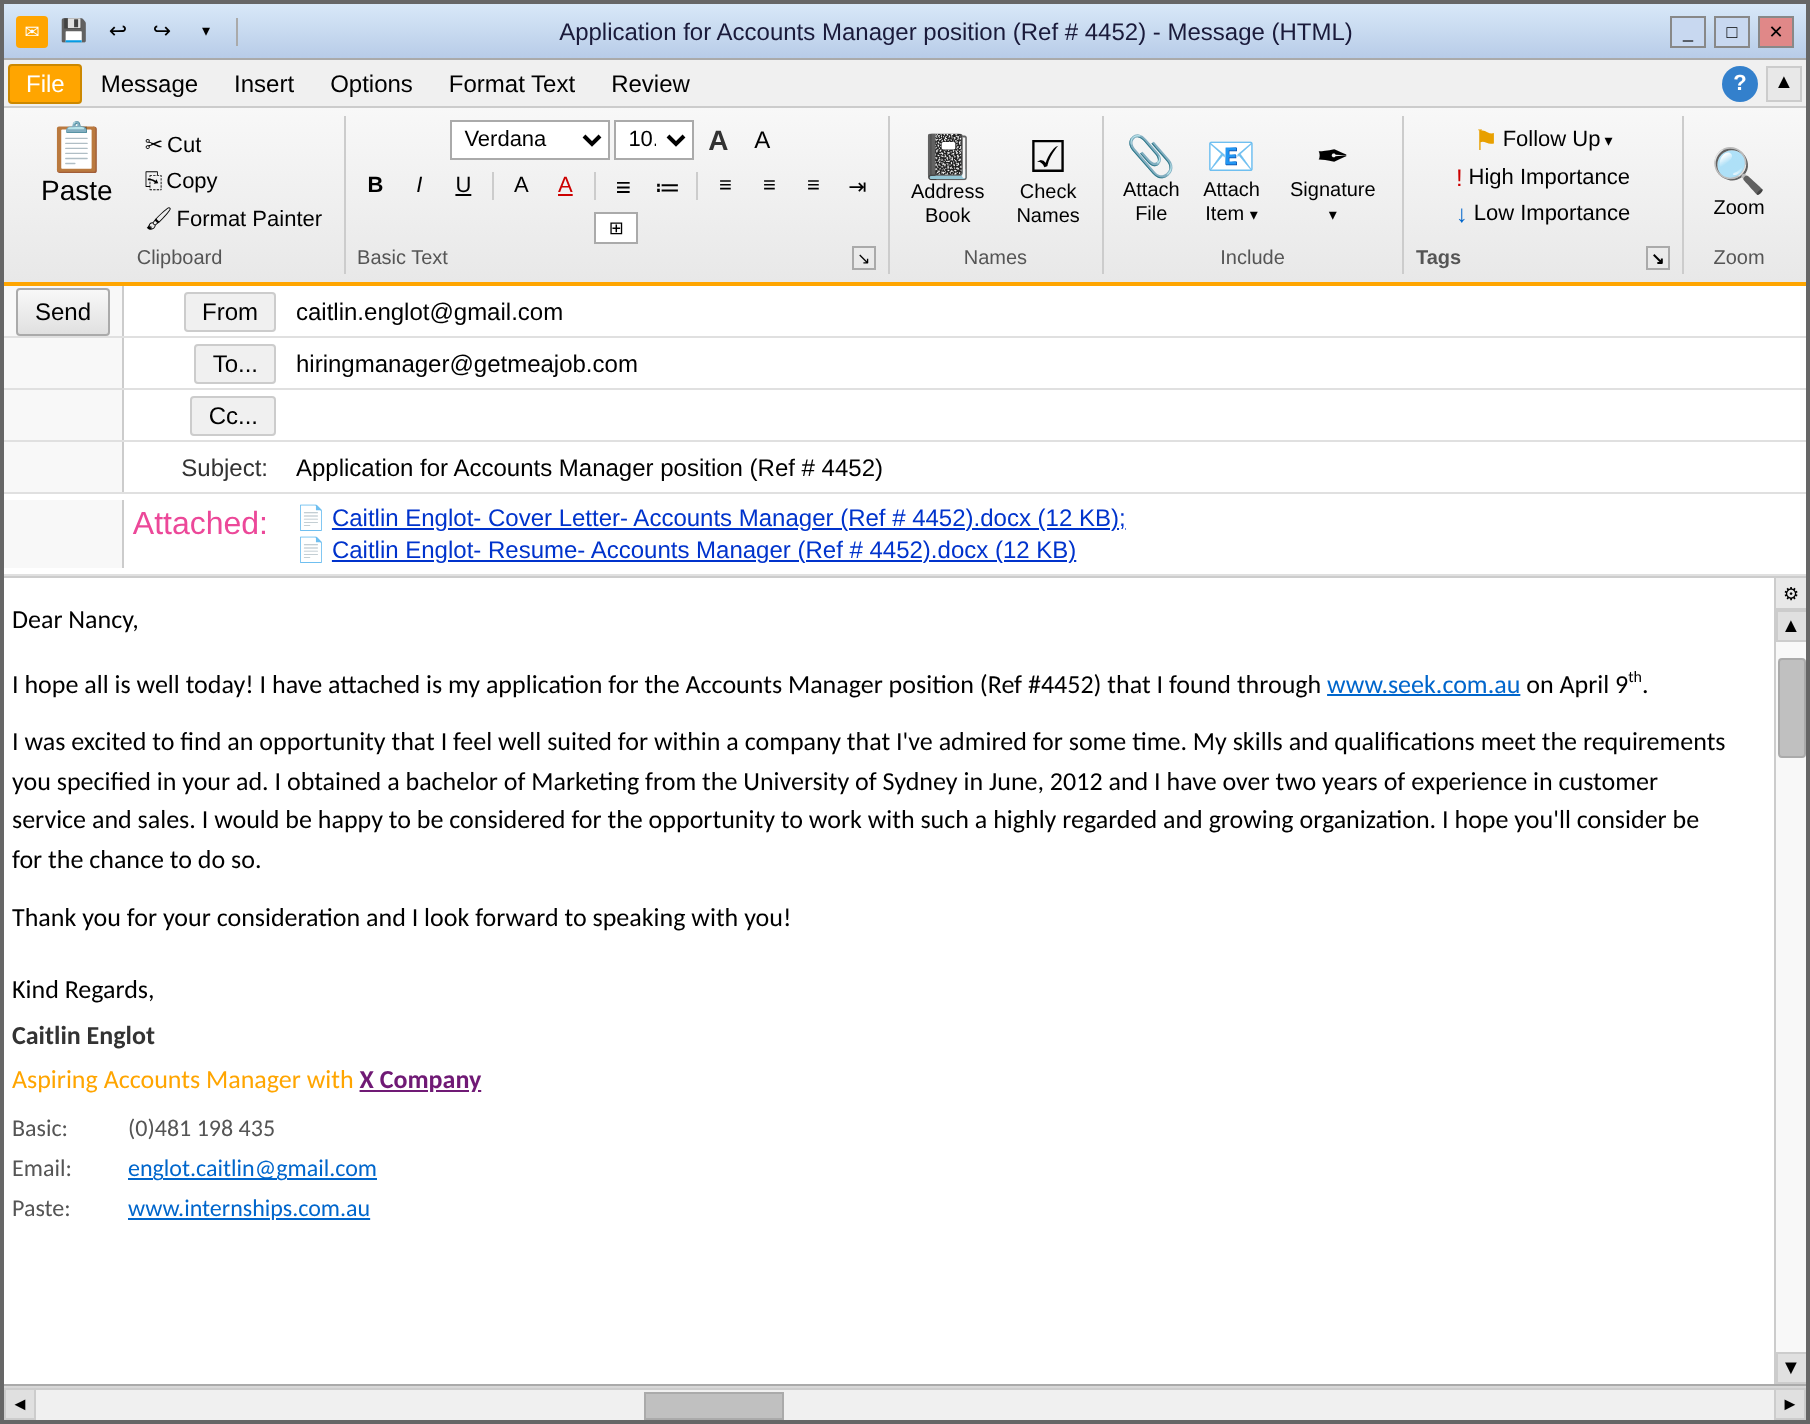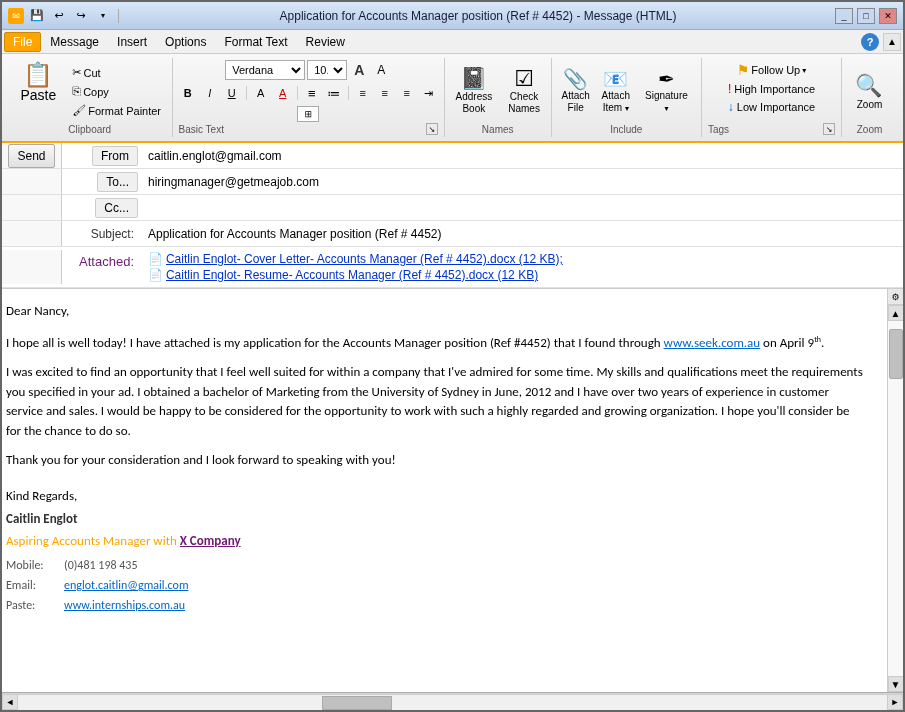--- a/index.html
+++ b/index.html
@@ -225,21 +225,21 @@
           </div>
           <div class="importance-row">
             <span class="high-imp">!</span>
             <span>High Importance</span>
           </div>
           <div class="importance-row">
             <span class="low-imp">↓</span>
             <span>Low Importance</span>
           </div>
         </div>
-        <div style="display:flex;justify-content:flex-end;width:100%;align-items:center;">
+        <div style="display:flex;justify-content:flex-end;width:100%;align-items:center;font-weight:bold;">
           <div class="ribbon-group-label">Tags</div>
           <div class="dialog-launcher">↘</div>
         </div>
       </div>
 
       <div class="ribbon-group" style="border-right:none;min-width:55px;">
         <div class="ribbon-group-content" style="justify-content:center;">
           <div class="zoom-content">
             <div class="zoom-icon">🔍</div>
             <div class="zoom-label">Zoom</div>
@@ -285,21 +285,21 @@
         <div style="width:60px;border-right:1px solid #ccc;background:#f8f8f8;align-self:stretch;"></div>
         <div class="header-label-cell" style="width:80px;justify-content:flex-end;">
           <span style="font-size:12px;color:#333;padding-right:4px;">Subject:</span>
         </div>
         <input class="header-input" type="text" value="Application for Accounts Manager position (Ref # 4452)" style="">
       </div>
 
       <div class="attach-row">
         <div style="width:60px;border-right:1px solid #ccc;background:#f8f8f8;align-self:stretch;"></div>
         <div class="header-label-cell" style="width:80px;justify-content:flex-end;align-items:flex-start;padding-top:4px;">
-          <span style="font-size:13px;color:#701a75;padding-right:4px;">Attached:</span>
+          <span style="font-size:16px;color:#ec4899;padding-right:4px;">Attached:</span>
         </div>
         <div class="attach-files">
           <div class="attach-file">
             <span class="attach-icon">📄</span>
             <span style="color:#0033cc;text-decoration:underline;cursor:pointer;">Caitlin Englot- Cover Letter- Accounts Manager (Ref # 4452).docx (12 KB);</span>
           </div>
           <div class="attach-file">
             <span class="attach-icon">📄</span>
             <span style="color:#0033cc;text-decoration:underline;cursor:pointer;">Caitlin Englot- Resume- Accounts Manager (Ref # 4452).docx (12 KB)</span>
           </div>
@@ -327,21 +327,21 @@
 
         <p class="sig-name" style="margin-bottom:2px;">
           <span>Caitlin Englot</span>
         </p>
 
         <p class="sig-title" style="margin-bottom:6px;">
           <span>Aspiring Accounts Manager with </span><a style="color:#701a75;font-weight:bold;text-decoration:underline;cursor:pointer;">X Company</a>
         </p>
 
         <div class="sig-detail" style="margin-bottom:2px;">
-          <span style="min-width:50px;color:#555;">Mobile:</span>
+          <span style="min-width:50px;color:#555;">Basic:</span>
           <span style="color:#555;">(0)481 198 435</span>
         </div>
         <div class="sig-detail" style="margin-bottom:2px;">
           <span style="min-width:50px;color:#555;">Email:</span>
           <a class="email-link">englot.caitlin@gmail.com</a>
         </div>
         <div class="sig-detail" style="margin-bottom:2px;">
           <span style="min-width:50px;color:#555;">Paste:</span>
           <a class="email-link">www.internships.com.au</a>
         </div>

